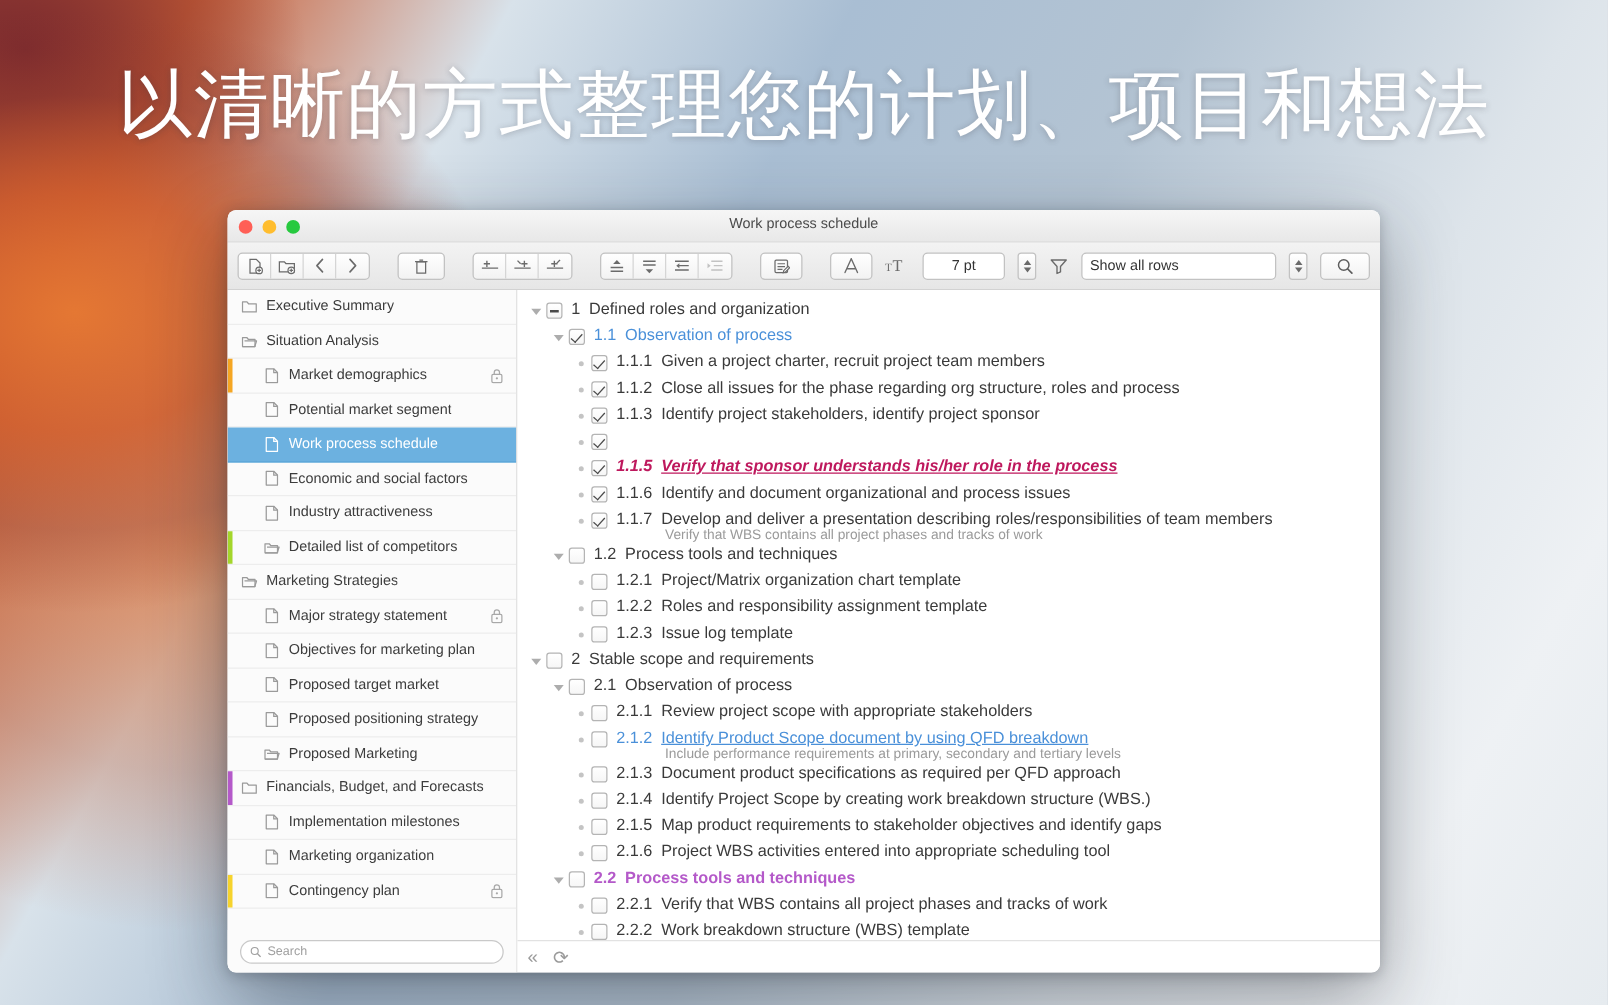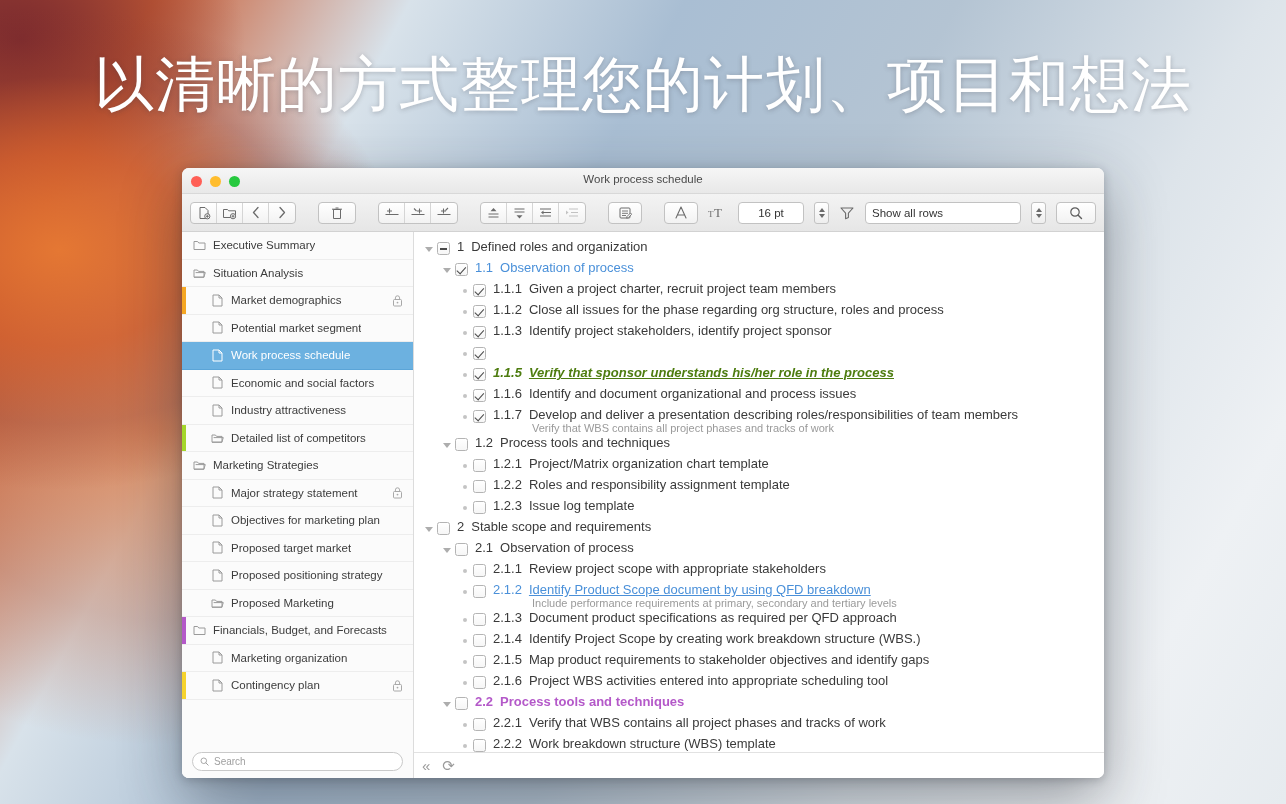--- a/index.html
+++ b/index.html
@@ -217,21 +217,21 @@
   .o-num { margin-left: 7px; flex: 0 0 auto; white-space: nowrap; }
   .o-text { margin-left: 7px; }
   .o-main { display: flex; align-items: baseline; }
   .o-body { display: flex; flex-direction: column; }
   .o-note {
     font-size: 11px; color: #9a9a9a; margin-top: 0px;
     padding-left: 0px;
   }
 
   .style-blue   { color: #4a90d9; }
-  .style-green  { color: #4d7c0f; font-style: italic; font-weight: 600; text-decoration: underline; }
+  .style-green  { color: #be185d; font-style: italic; font-weight: 600; text-decoration: underline; }
   .style-link   { color: #4a90d9; text-decoration: underline; }
   .style-purple { color: #b459c9; font-weight: bold; }
 
   
   #outline-footer {
     flex: 0 0 26px;
     border-top: 1px solid #e2e2e2;
     display: flex; align-items: center; gap: 12px; padding-left: 8px;
     color: #9b9b9b;
   }
@@ -370,21 +370,21 @@
       </div>
     </div>
 
     <div class="tb-plain">
       <svg width="20" height="15" viewBox="0 0 20 15">
           <text x="0" y="12" font-size="9" font-family="Liberation Serif, serif" fill="currentColor">T</text>
           <text x="6" y="12" font-size="13" font-family="Liberation Serif, serif" fill="currentColor">T</text>
         </svg>
     </div>
 
-    <div class="tb-field" id="font-size-field">16 pt</div>
+    <div class="tb-field" id="font-size-field">7 pt</div>
     <div class="stepper">
       <span class="caret up"></span>
       <span class="caret down"></span>
     </div>
 
     <div class="tb-plain">
       <svg width="16" height="15" viewBox="0 0 16 15">
           <path d="M2 3h12l-4.6 5.2v4.3l-2.8 1.3V8.2z" fill="none" stroke="currentColor" stroke-width="1.1" stroke-linejoin="round"></path>
         </svg>
     </div>
@@ -549,20 +549,29 @@
             <span class="s-label">Proposed Marketing</span>
           </div>
           <div class="s-row lvl0">
             <div class="s-marker" style="background: rgb(180, 89, 201);"></div>
             <span class="s-ico">
               <svg width="13" height="12" viewBox="0 0 13 12">
                 <path d="M1 2.5h3.6L5.8 4H12v6.5H1z" fill="none" stroke="currentColor" stroke-width="1" stroke-linejoin="round"></path>
               </svg>
             </span>
             <span class="s-label">Financials, Budget, and Forecasts</span>
+          </div>
+          <div class="s-row lvl1">
+            <span class="s-ico">
+              <svg width="11" height="13" viewBox="0 0 11 13">
+                <path d="M1 1h6l3 3v8H1z" fill="none" stroke="currentColor" stroke-width="1" stroke-linejoin="round"></path>
+                <path d="M7 1v3h3" fill="none" stroke="currentColor" stroke-width="1"></path>
+              </svg>
+            </span>
+            <span class="s-label">Implementation milestones</span>
           </div>
           <div class="s-row lvl1">
             <span class="s-ico">
               <svg width="11" height="13" viewBox="0 0 11 13">
                 <path d="M1 1h6l3 3v8H1z" fill="none" stroke="currentColor" stroke-width="1" stroke-linejoin="round"></path>
                 <path d="M7 1v3h3" fill="none" stroke="currentColor" stroke-width="1"></path>
               </svg>
             </span>
             <span class="s-label">Marketing organization</span>
           </div>

